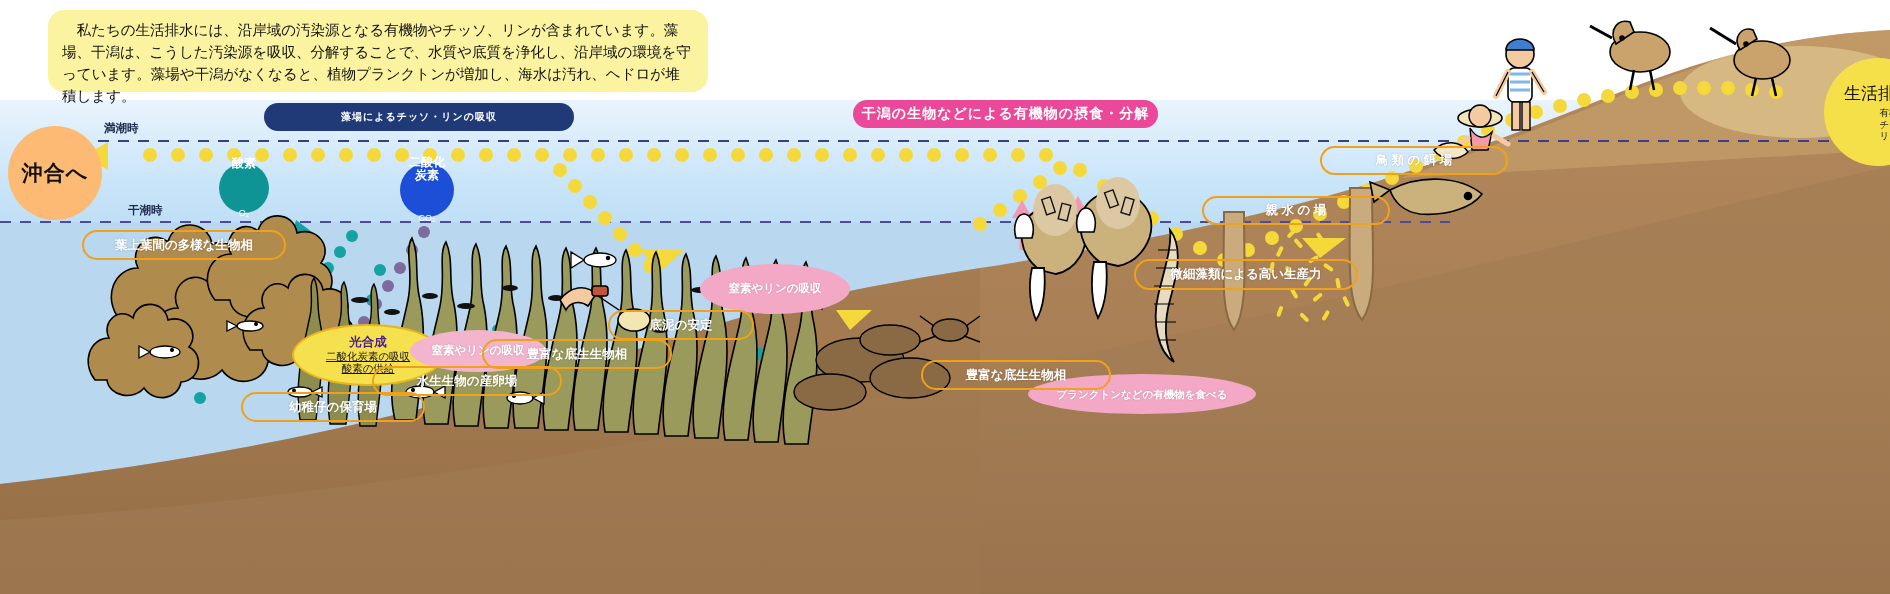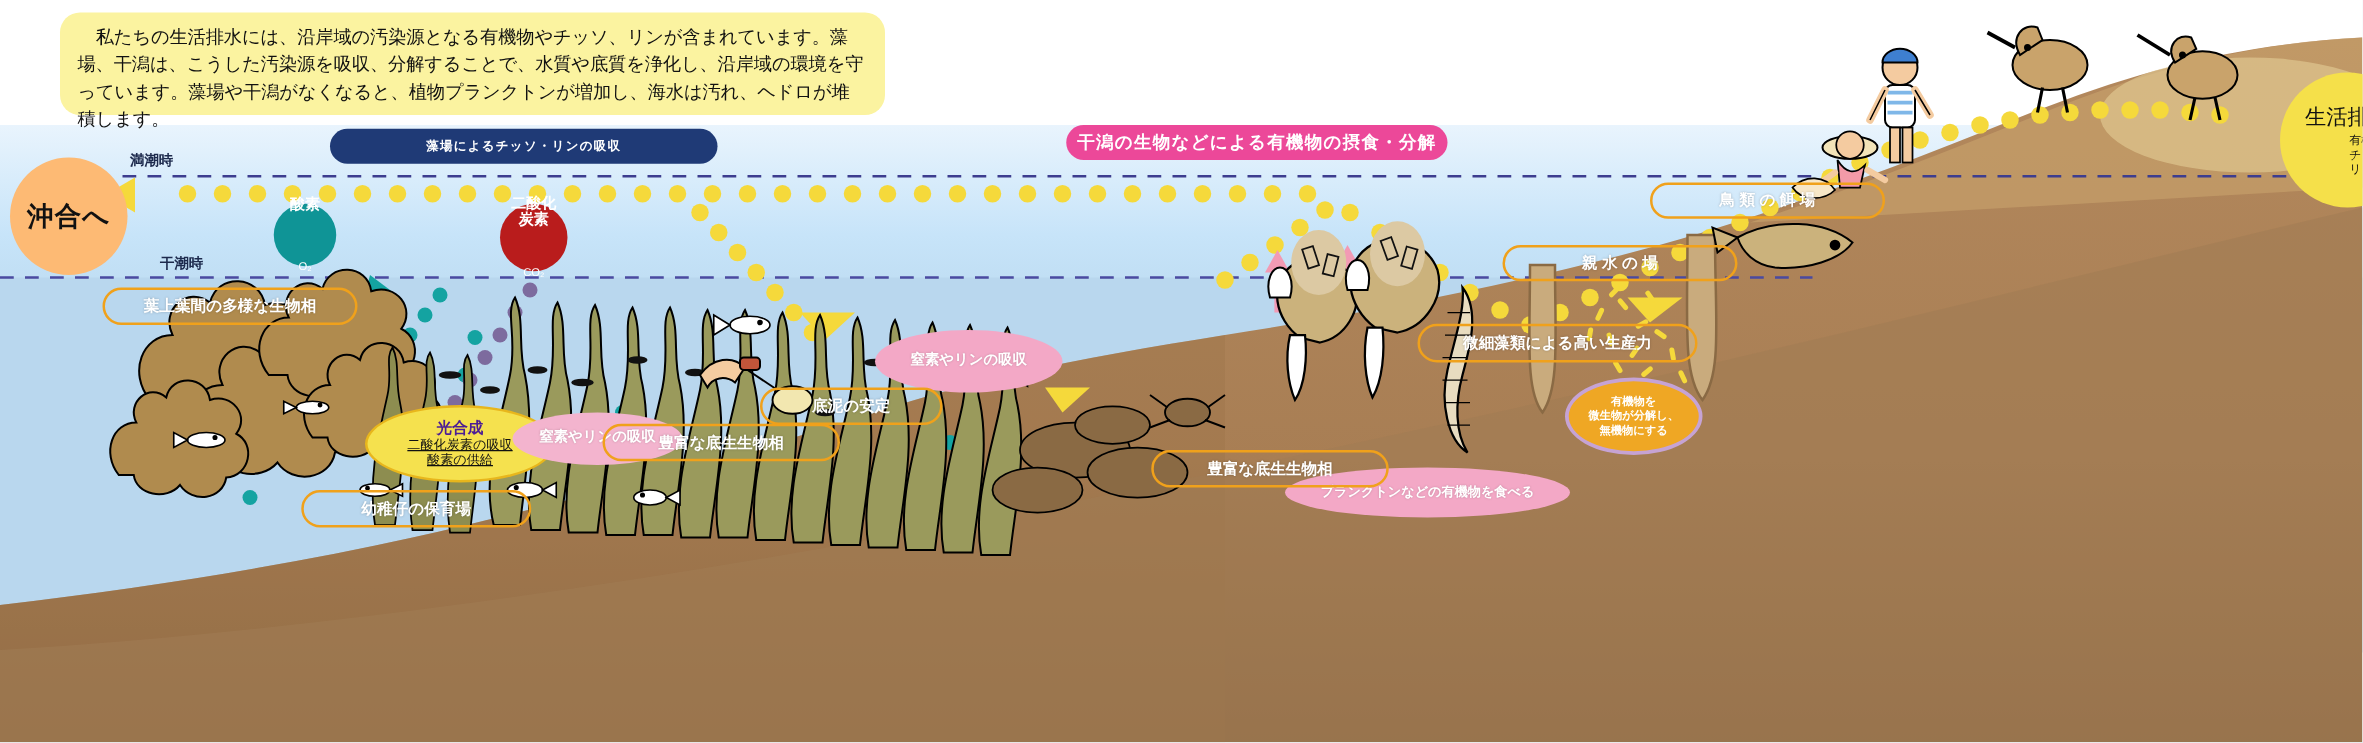--- a/index.html
+++ b/index.html
@@ -34,21 +34,21 @@
   .seikatsu .t1{font-weight:normal;font-size:17px;color:#111;letter-spacing:0px;}
   .seikatsu .t2{font-size:9.5px;color:#111;line-height:1.25;text-align:left;margin-top:2px;margin-left:32px;}
 
   
   .tide{position:absolute;font-size:11.5px;color:#1d2a4d;font-weight:bold;}
 
   
   .bub{position:absolute;border-radius:50%;display:flex;flex-direction:column;
     align-items:center;justify-content:center;color:#fff;text-align:center;}
   .bub.teal{background:#0f9496;}
-  .bub.purple{background:#b91c1c;gap:32px;}
+  .bub.purple{background:#1d4ed8;gap:32px;}
   .bub .b1{font-size:12px;font-weight:bold;line-height:1.1;}
   .bub .b2{font-size:9px;line-height:1.1;}
 
   
   .lab{position:absolute;border:2px solid #f0a11b;border-radius:999px;
     background:rgba(255,255,255,0.0);color:#fff;font-weight:bold;
     display:flex;align-items:center;justify-content:center;
     font-size:12.5px;text-shadow:0 0 2px rgba(0,0,0,.25);white-space:nowrap;padding:0 10px;}
   .lab.onwater{color:#ffffff;}
   .lab.onland{color:#ffffff;}
@@ -500,32 +500,28 @@
   </div>
 
   <div class="ell pink" style="left:700px;top:264px;width:150px;height:50px;">
     <span class="ew">窒素やリンの吸収</span>
   </div>
 
   <div class="ell pink" style="left:1028px;top:374px;width:228px;height:40px;">
     <span class="ew" style="font-size:10.5px;">プランクトンなどの有機物を食べる</span>
   </div>
 
-  <div class="ell orange" style="left:1252px;top:302px;width:104px;height:56px;">
-    <span class="eo">有機物を</span>
-    <span class="eo">微生物が分解し、</span>
-    <span class="eo">無機物にする</span>
-  </div>
 
   <div class="lab onwater" style="left:82px;top:230px;width:180px;height:26px;">葉上葉間の多様な生物相</div>
 
   <div class="lab onwater" style="left:608px;top:310px;width:122px;height:26px;">底泥の安定</div>
 
   <div class="lab onwater" style="left:482px;top:339px;width:166px;height:26px;">豊富な底生生物相</div>
 
+  <div class="lab onwater" style="left:372px;top:366px;width:166px;height:26px;">水生生物の産卵場</div>
 
   <div class="lab onwater" style="left:241px;top:392px;width:160px;height:26px;">幼稚仔の保育場</div>
 
   <div class="lab onland" style="left:921px;top:360px;width:166px;height:26px;">豊富な底生生物相</div>
 
   <div class="lab onland" style="left:1134px;top:259px;width:200px;height:27px;">微細藻類による高い生産力</div>
 
   <div class="lab onland" style="left:1320px;top:146px;width:164px;height:25px;">鳥 類 の 餌 場</div>
 
   <div class="lab onland" style="left:1202px;top:196px;width:164px;height:25px;">親 水 の 場</div>

